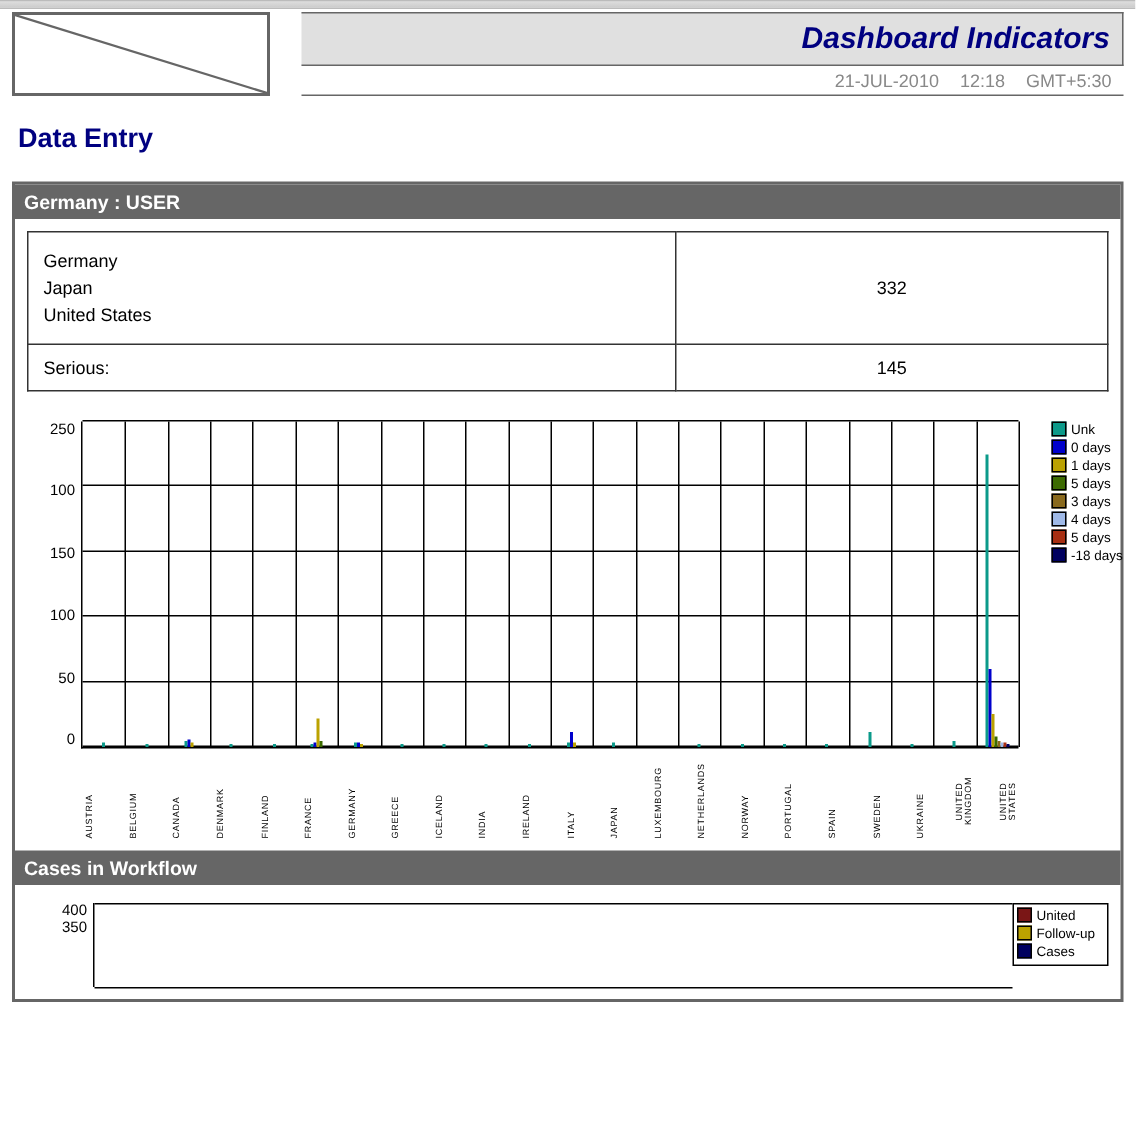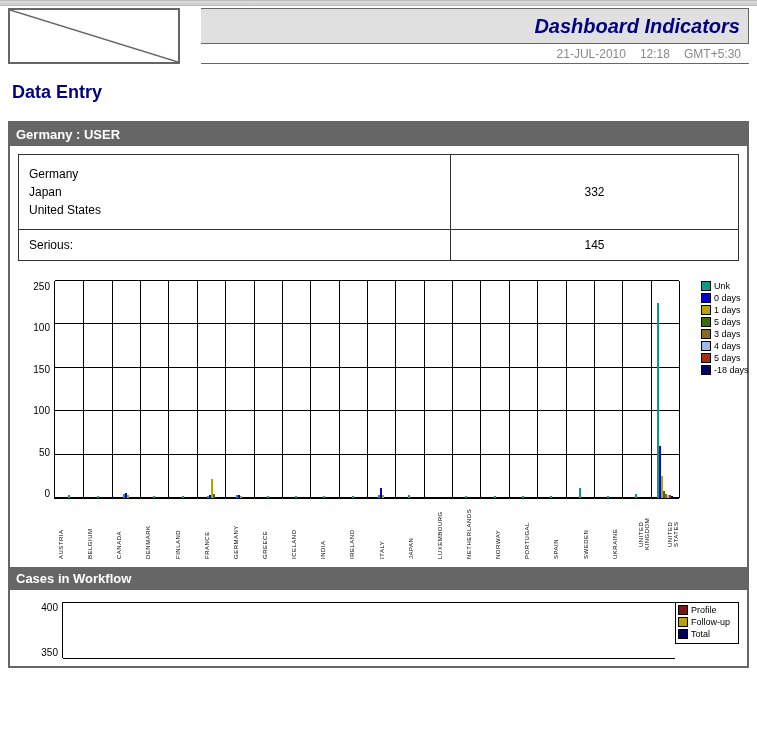--- a/index.html
+++ b/index.html
@@ -177,21 +177,20 @@
     flex-shrink: 0;
   }
   .chart2-wrap {
     display: flex;
     padding: 12px 8px 8px 8px;
   }
   .chart2-axes {
     width: 44px;
     display: flex;
     flex-direction: column;
-    justify-content: space-between;
     align-items: flex-end;
     font-size: 10px;
     padding-right: 4px;
     height: 56px;
   }
   .chart2-plot {
     flex: 1;
     height: 56px;
     border-left: 1px solid #000;
     position: relative;
@@ -434,25 +433,25 @@
         <span>400</span>
         <span>350</span>
       </div>
     <div class="chart2-plot" id="cw-plot">
         <div class="grid-h" style="top: 0%;"></div>
         <div class="grid-h" style="top: 100%;"></div>
       </div>
     <div class="legend2" id="cw-legend">
         <div class="legend-item">
           <span class="swatch" style="background: rgb(122, 22, 22);"></span>
-          <span>Profile</span>
+          <span>United</span>
         </div>
         <div class="legend-item">
           <span class="swatch" style="background: rgb(187, 162, 0);"></span>
           <span>Follow-up</span>
         </div>
         <div class="legend-item">
           <span class="swatch" style="background: rgb(0, 0, 96);"></span>
-          <span>Total</span>
+          <span>Cases</span>
         </div>
       </div>
   </div>
 </div>
 
 </body></html>

